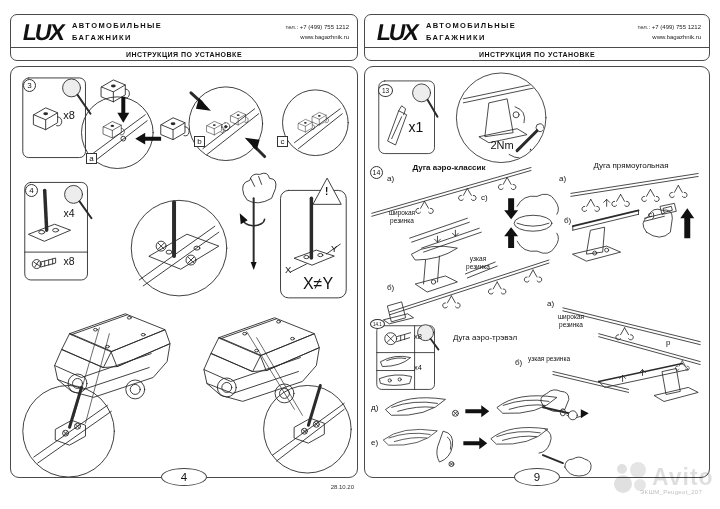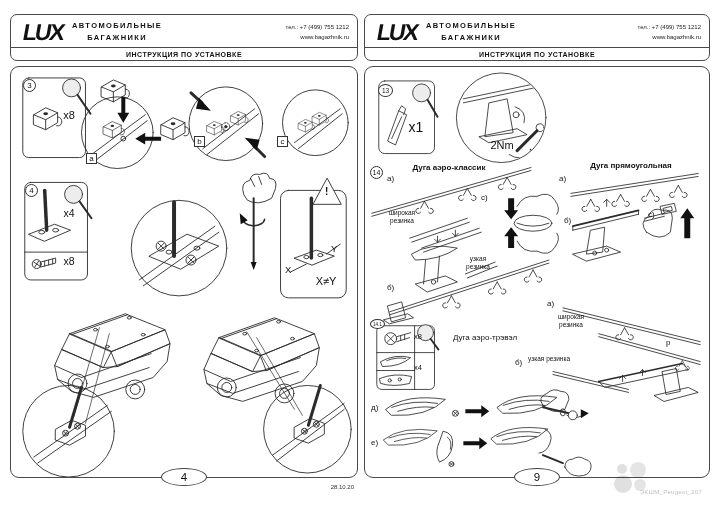--- a/index.html
+++ b/index.html
@@ -3,21 +3,21 @@
 <meta charset="utf-8">
 <style>
   *{margin:0;padding:0;box-sizing:border-box}
   html,body{background:#fff}
   body{width:720px;height:509px;position:relative;overflow:hidden;
        font-family:"Liberation Sans",sans-serif;color:#111}
   .page{position:absolute}
   .hdr{border:1.3px solid #4a4a4a;border-radius:7px;height:47px;padding:3px 8px 0;background:#fff;margin-top:4px}
   .hdr-top{display:flex;align-items:center;height:28px}
   .logo{font-weight:bold;font-size:23px;letter-spacing:-2px;transform:skewX(-10deg);line-height:1;padding-left:4px}
-  .brand{margin-left:9px;text-align:center;font-weight:bold;font-size:7.5px;letter-spacing:1.4px;line-height:1.55}
+  .brand{margin-left:9px;font-weight:bold;font-size:7.5px;letter-spacing:1.4px;line-height:1.55}
   .contact{margin-left:auto;text-align:right;font-size:6px;line-height:1.7;color:#222}
   .hdr-sub{border-top:1px solid #4a4a4a;margin:1px -8px 0;text-align:center;font-weight:bold;font-size:7px;letter-spacing:.5px;padding-top:3px}
   .content{position:relative;margin-top:5px;height:412px;border:1.3px solid #4a4a4a;border-radius:9px;background:#fff}
   .art{position:absolute;inset:0;width:100%;height:100%}
   .ov{position:absolute;font-size:7px;line-height:1.18;z-index:2}
   .ctr{text-align:center}
   .bold{font-weight:bold}
   .badge{position:absolute;border:1px solid #333;border-radius:50%;background:#fff;display:flex;align-items:center;justify-content:center;font-size:8px;z-index:2}
   .sq{position:absolute;border:1px solid #333;background:#fff;width:11px;height:11px;display:flex;align-items:center;justify-content:center;font-size:8px;z-index:2}
   .pgoval{position:absolute;left:50%;bottom:-9px;transform:translateX(-50%);width:46px;height:18px;border:1.3px solid #444;border-radius:50%;background:#fff;display:flex;align-items:center;justify-content:center;font-size:11.5px;z-index:3}
@@ -184,21 +184,21 @@
     <span class="ov ctr" style="left:46px;top:42px;width:24px;font-size:11px">x8</span>
     <span class="sq" style="left:75px;top:86px">a</span>
     <span class="sq" style="left:183px;top:69px">b</span>
     <span class="sq" style="left:266px;top:69px">c</span>
     <span class="badge" style="left:14px;top:117px;width:13px;height:13px">4</span>
     <span class="ov ctr" style="left:46px;top:140px;width:24px;font-size:10.5px">x4</span>
     <span class="ov ctr" style="left:46px;top:188px;width:24px;font-size:10.5px">x8</span>
     <span class="ov bold" style="left:314px;top:119px;font-size:10px">!</span>
     <span class="ov" style="left:320px;top:176px;font-size:9.5px">Y</span>
     <span class="ov" style="left:274px;top:197px;font-size:9.5px">X</span>
-    <span class="ov ctr" style="left:296px;top:208px;width:38px;font-size:11px">X≠Y</span>
+    <span class="ov ctr" style="left:288px;top:208px;width:38px;font-size:16px">X≠Y</span>
 
     <div class="pgoval">4</div>
   </div>
   <div class="date" style="right:4px;top:474px">28.10.20</div>
 </div>
 
 <div class="page" style="left:364px;top:10px;width:346px;height:492px">
   <div class="hdr">
     <div class="hdr-top">
       <div class="logo">LUX</div>
@@ -368,21 +368,21 @@
     <span class="ov ctr" style="left:118px;top:72px;width:38px;font-size:11px">2Nm</span>
     <span class="badge" style="left:5px;top:99px;width:13px;height:13px;font-size:7px">14</span>
 
     <span class="ov ctr" style="left:32px;top:96px;width:104px;font-size:8px;font-weight:600">Дуга аэро-классик</span>
     <span class="ov" style="left:22px;top:107px;font-size:8px">а)</span>
     <span class="ov ctr" style="left:14px;top:142px;width:46px;font-size:6.5px">широкая резинка</span>
     <span class="ov" style="left:116px;top:126px;font-size:8px">c)</span>
     <span class="ov ctr" style="left:92px;top:188px;width:42px;font-size:6.5px">узкая резинка</span>
     <span class="ov" style="left:22px;top:216px;font-size:8px">б)</span>
 
-    <span class="ov ctr" style="left:200px;top:94px;width:132px;font-size:8px;font-weight:700">Дуга прямоугольная</span>
+    <span class="ov ctr" style="left:200px;top:94px;width:132px;font-size:8px;font-weight:400">Дуга прямоугольная</span>
     <span class="ov" style="left:194px;top:107px;font-size:8px">а)</span>
     <span class="ov" style="left:199px;top:149px;font-size:8px">б)</span>
     <span class="ov" style="left:283px;top:143px;font-size:8px">c)</span>
 
     <span class="badge" style="left:5px;top:252px;width:15px;height:10px;font-size:4.5px">14.1</span>
     <span class="ov" style="left:49px;top:266px;font-size:7.5px">x8</span>
     <span class="ov" style="left:49px;top:297px;font-size:7.5px">x4</span>
 
     <span class="ov ctr" style="left:74px;top:266px;width:92px;font-size:8px;font-weight:400">Дуга аэро-трэвэл</span>
     <span class="ov" style="left:182px;top:232px;font-size:8px">а)</span>
@@ -397,14 +397,15 @@
   </div>
 </div>
 
 <div class="wm" style="left:612px;top:460px">
   <svg width="38" height="34" viewBox="0 0 38 34">
     <circle cx="10" cy="9" r="5" fill="rgba(0,0,0,.12)"></circle>
     <circle cx="26" cy="10" r="8" fill="rgba(0,0,0,.10)"></circle>
     <circle cx="11" cy="24" r="9" fill="rgba(0,0,0,.12)"></circle>
     <circle cx="28" cy="25" r="6" fill="rgba(0,0,0,.10)"></circle>
   </svg>
+  <span class="wm-text">Avito</span>
 </div>
 <div class="wm-code" style="left:640px;top:489px">ЭКШМ_Peugeot_207</div>
 
 </body></html>

